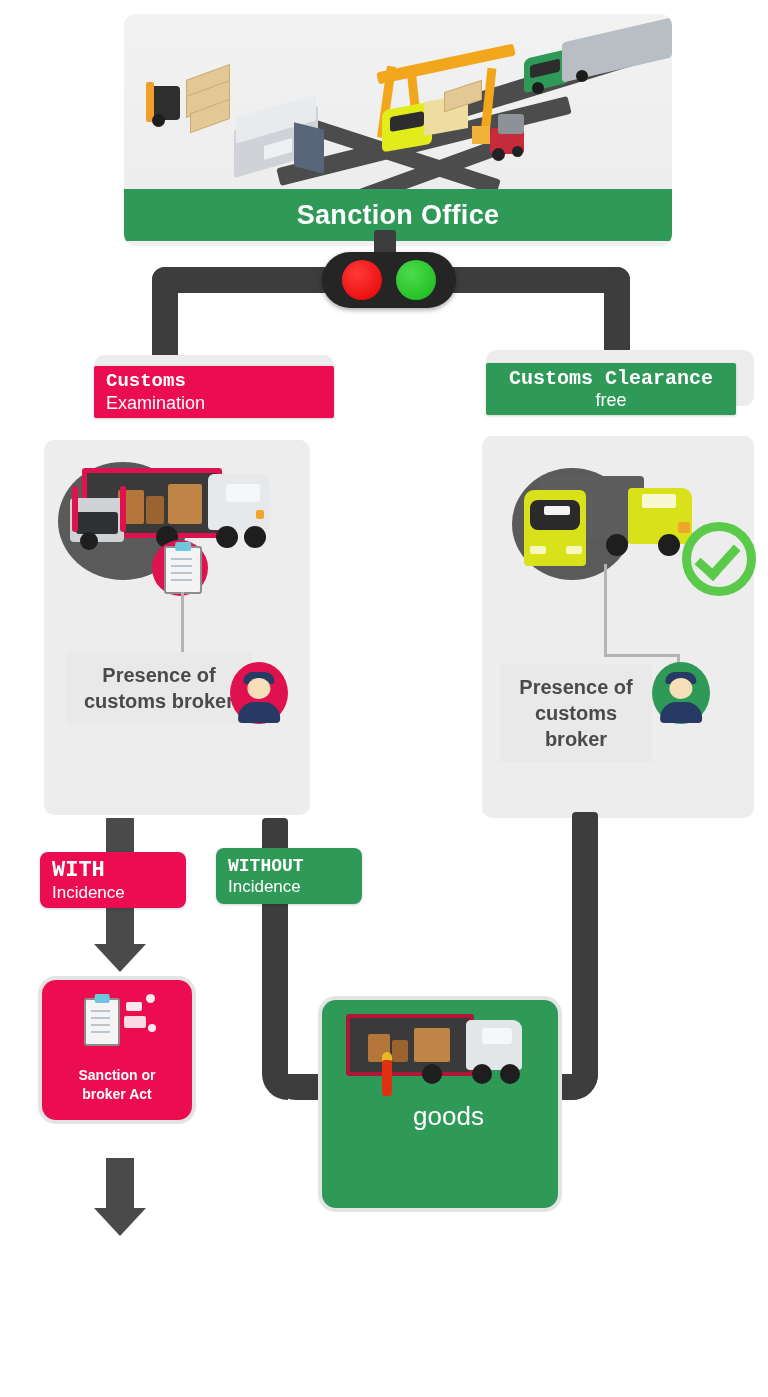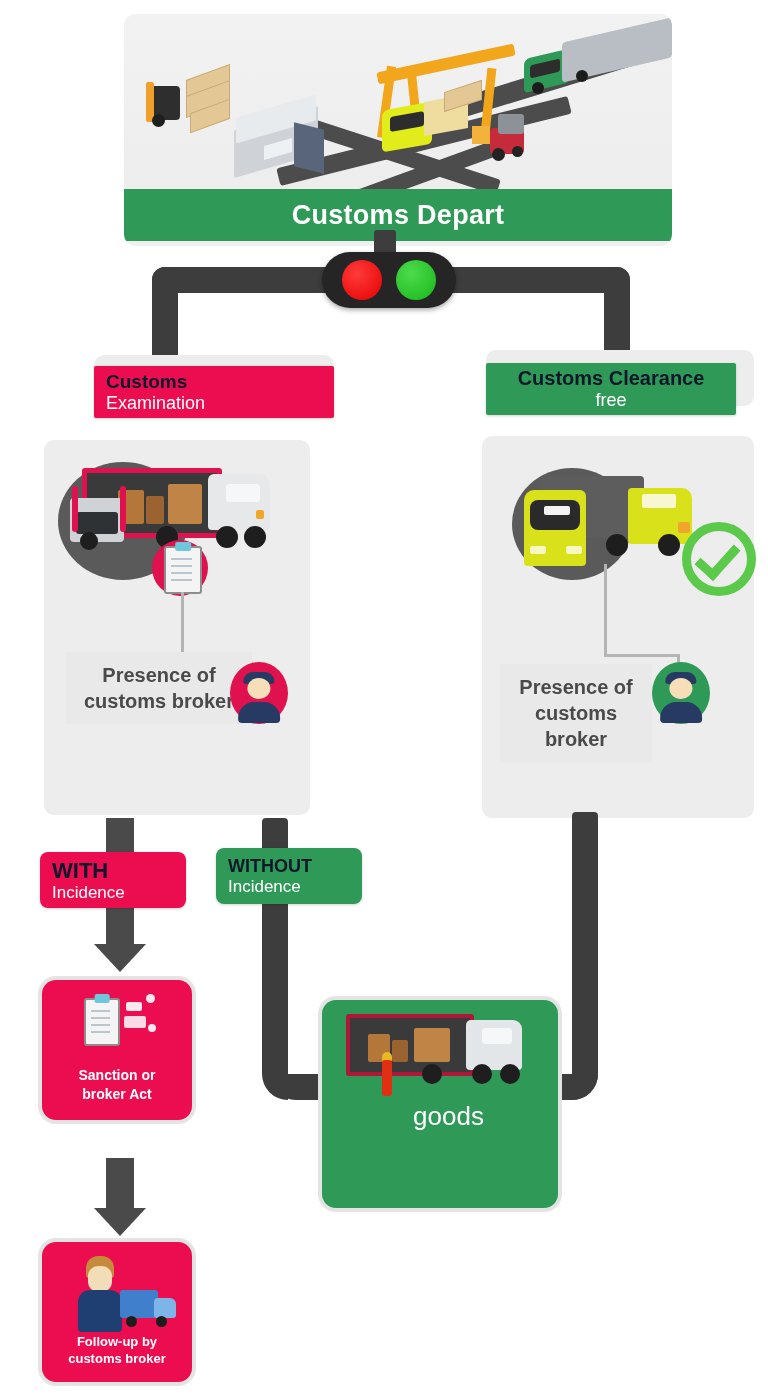--- a/index.html
+++ b/index.html
@@ -27,21 +27,21 @@
     border-radius:28px;display:flex;align-items:center;justify-content:center;gap:14px;
     box-shadow:0 2px 5px rgba(0,0,0,.35);z-index:6;}
   .lamp{width:40px;height:40px;border-radius:50%;}
   .lamp.red{background:radial-gradient(circle at 38% 34%,#ff3a3a,#e40000);}
   .lamp.green{background:radial-gradient(circle at 38% 34%,#4ddb4d,#17b717);}
 
   
   .branch-card{background:#ededed;border-radius:10px;}
   .branch-tag{position:absolute;display:flex;flex-direction:column;
     justify-content:center;box-shadow:0 1px 3px rgba(0,0,0,.18);}
-  .branch-tag .l1{color:#0f172a;font-weight:bold;font-size:19px;line-height:1.15;}
+  .branch-tag .l1{color:#ffffff;font-weight:bold;font-size:19px;line-height:1.15;font-family:Liberation Mono, monospace;}
   .branch-tag .l2{color:#fff;font-weight:normal;font-size:18px;line-height:1.15;}
 
   
   .panel{background:#ededed;border-radius:10px;}
   .panel-label{position:absolute;background:#e9e9e9;color:#4a4a4a;
     font-weight:bold;line-height:1.3;}
   .dark-box{position:absolute;background:#545454;border-radius:14px;
     display:flex;flex-direction:column;align-items:center;justify-content:center;
     color:#fff;font-weight:bold;line-height:1.25;text-align:center;}
 
@@ -134,21 +134,21 @@
       <div class="circle abs" style="left:452px;top:56px;width:12px;height:12px;background:#1c1c1c;"></div>
 
       <div class="abs" style="left:366px;top:114px;width:34px;height:26px;background:#c62b3c;border-radius:4px;"></div>
       <div class="abs" style="left:374px;top:100px;width:26px;height:20px;background:#8d9298;border-radius:3px;"></div>
       <div class="abs" style="left:348px;top:112px;width:18px;height:18px;background:#f2b23c;"></div>
       <div class="circle abs" style="left:368px;top:134px;width:13px;height:13px;background:#222;"></div>
       <div class="circle abs" style="left:388px;top:132px;width:11px;height:11px;background:#222;"></div>
     </div>
 
     <div id="customs-office-bar">
-      <span class="txt">Customs Depart</span>
+      <span class="txt">Sanction Office</span>
     </div>
   </div>
 
   <div class="abs pipe" style="left:374px;top:230px;width:22px;height:34px;border-radius:3px;z-index:3;"></div>
 
   <div class="abs pipe" style="left:152px;top:267px;width:478px;height:26px;border-radius:13px;z-index:2;"></div>
 
   <div class="abs pipe" style="left:152px;top:267px;width:26px;height:100px;border-radius:13px 13px 4px 4px;z-index:2;"></div>
 
   <div class="abs pipe" style="left:604px;top:267px;width:26px;height:100px;border-radius:13px 13px 4px 4px;z-index:2;"></div>
@@ -292,34 +292,20 @@
     <div class="circle abs" style="left:106px;top:44px;width:8px;height:8px;background:#fff;opacity:.9;"></div>
     <div class="cap" style="font-size:14px;bottom:16px;">
       <div>Sanction or</div>
       <div>broker Act</div>
     </div>
   </div>
 
   <div class="arrow-shaft" style="left:106px;top:1158px;width:28px;height:56px;"></div>
   <div class="arrow-head" style="left:94px;top:1208px;"></div>
 
-  <div class="action-card" style="left:42px;top:1242px;width:150px;height:140px;background:#eb0d4f;">
-
-    <div class="abs" style="left:44px;top:14px;width:28px;height:22px;background:#c58a3b;border-radius:12px 12px 3px 3px;"></div>
-    <div class="abs" style="left:46px;top:24px;width:24px;height:26px;background:#f3dcb8;border-radius:10px;"></div>
-    <div class="abs" style="left:36px;top:48px;width:44px;height:42px;background:#1f3f73;border-radius:12px 12px 4px 4px;"></div>
-    <div class="abs" style="left:78px;top:48px;width:38px;height:28px;background:#3f7fcc;border-radius:3px;"></div>
-    <div class="abs" style="left:112px;top:56px;width:22px;height:20px;background:#7eb5e8;border-radius:4px 6px 3px 3px;"></div>
-    <div class="circle abs" style="left:84px;top:74px;width:11px;height:11px;background:#1d1d1d;"></div>
-    <div class="circle abs" style="left:114px;top:74px;width:11px;height:11px;background:#1d1d1d;"></div>
-    <div class="cap" style="font-size:13px;bottom:14px;">
-      <div>Follow-up by</div>
-      <div>customs broker</div>
-    </div>
-  </div>
 
   <div class="action-card" id="depart-card" style="left:322px;top:1000px;width:236px;height:208px;z-index:4;">
 
     <div class="abs" style="left:24px;top:14px;width:120px;height:54px;background:#3a3a3a;border:4px solid #b01638;border-radius:3px;"></div>
     <div class="abs" style="left:46px;top:34px;width:22px;height:28px;background:#b5763a;border-radius:2px;"></div>
     <div class="abs" style="left:70px;top:40px;width:16px;height:22px;background:#9a6330;border-radius:2px;"></div>
     <div class="abs" style="left:92px;top:28px;width:36px;height:34px;background:#c08447;border-radius:2px;"></div>
     <div class="abs" style="left:144px;top:20px;width:56px;height:50px;background:#e3e6e8;border-radius:5px 9px 4px 4px;"></div>
     <div class="abs" style="left:160px;top:28px;width:30px;height:16px;background:#f5f7f8;border-radius:3px;"></div>
     <div class="circle abs" style="left:100px;top:64px;width:20px;height:20px;background:#1e1e1e;"></div>

